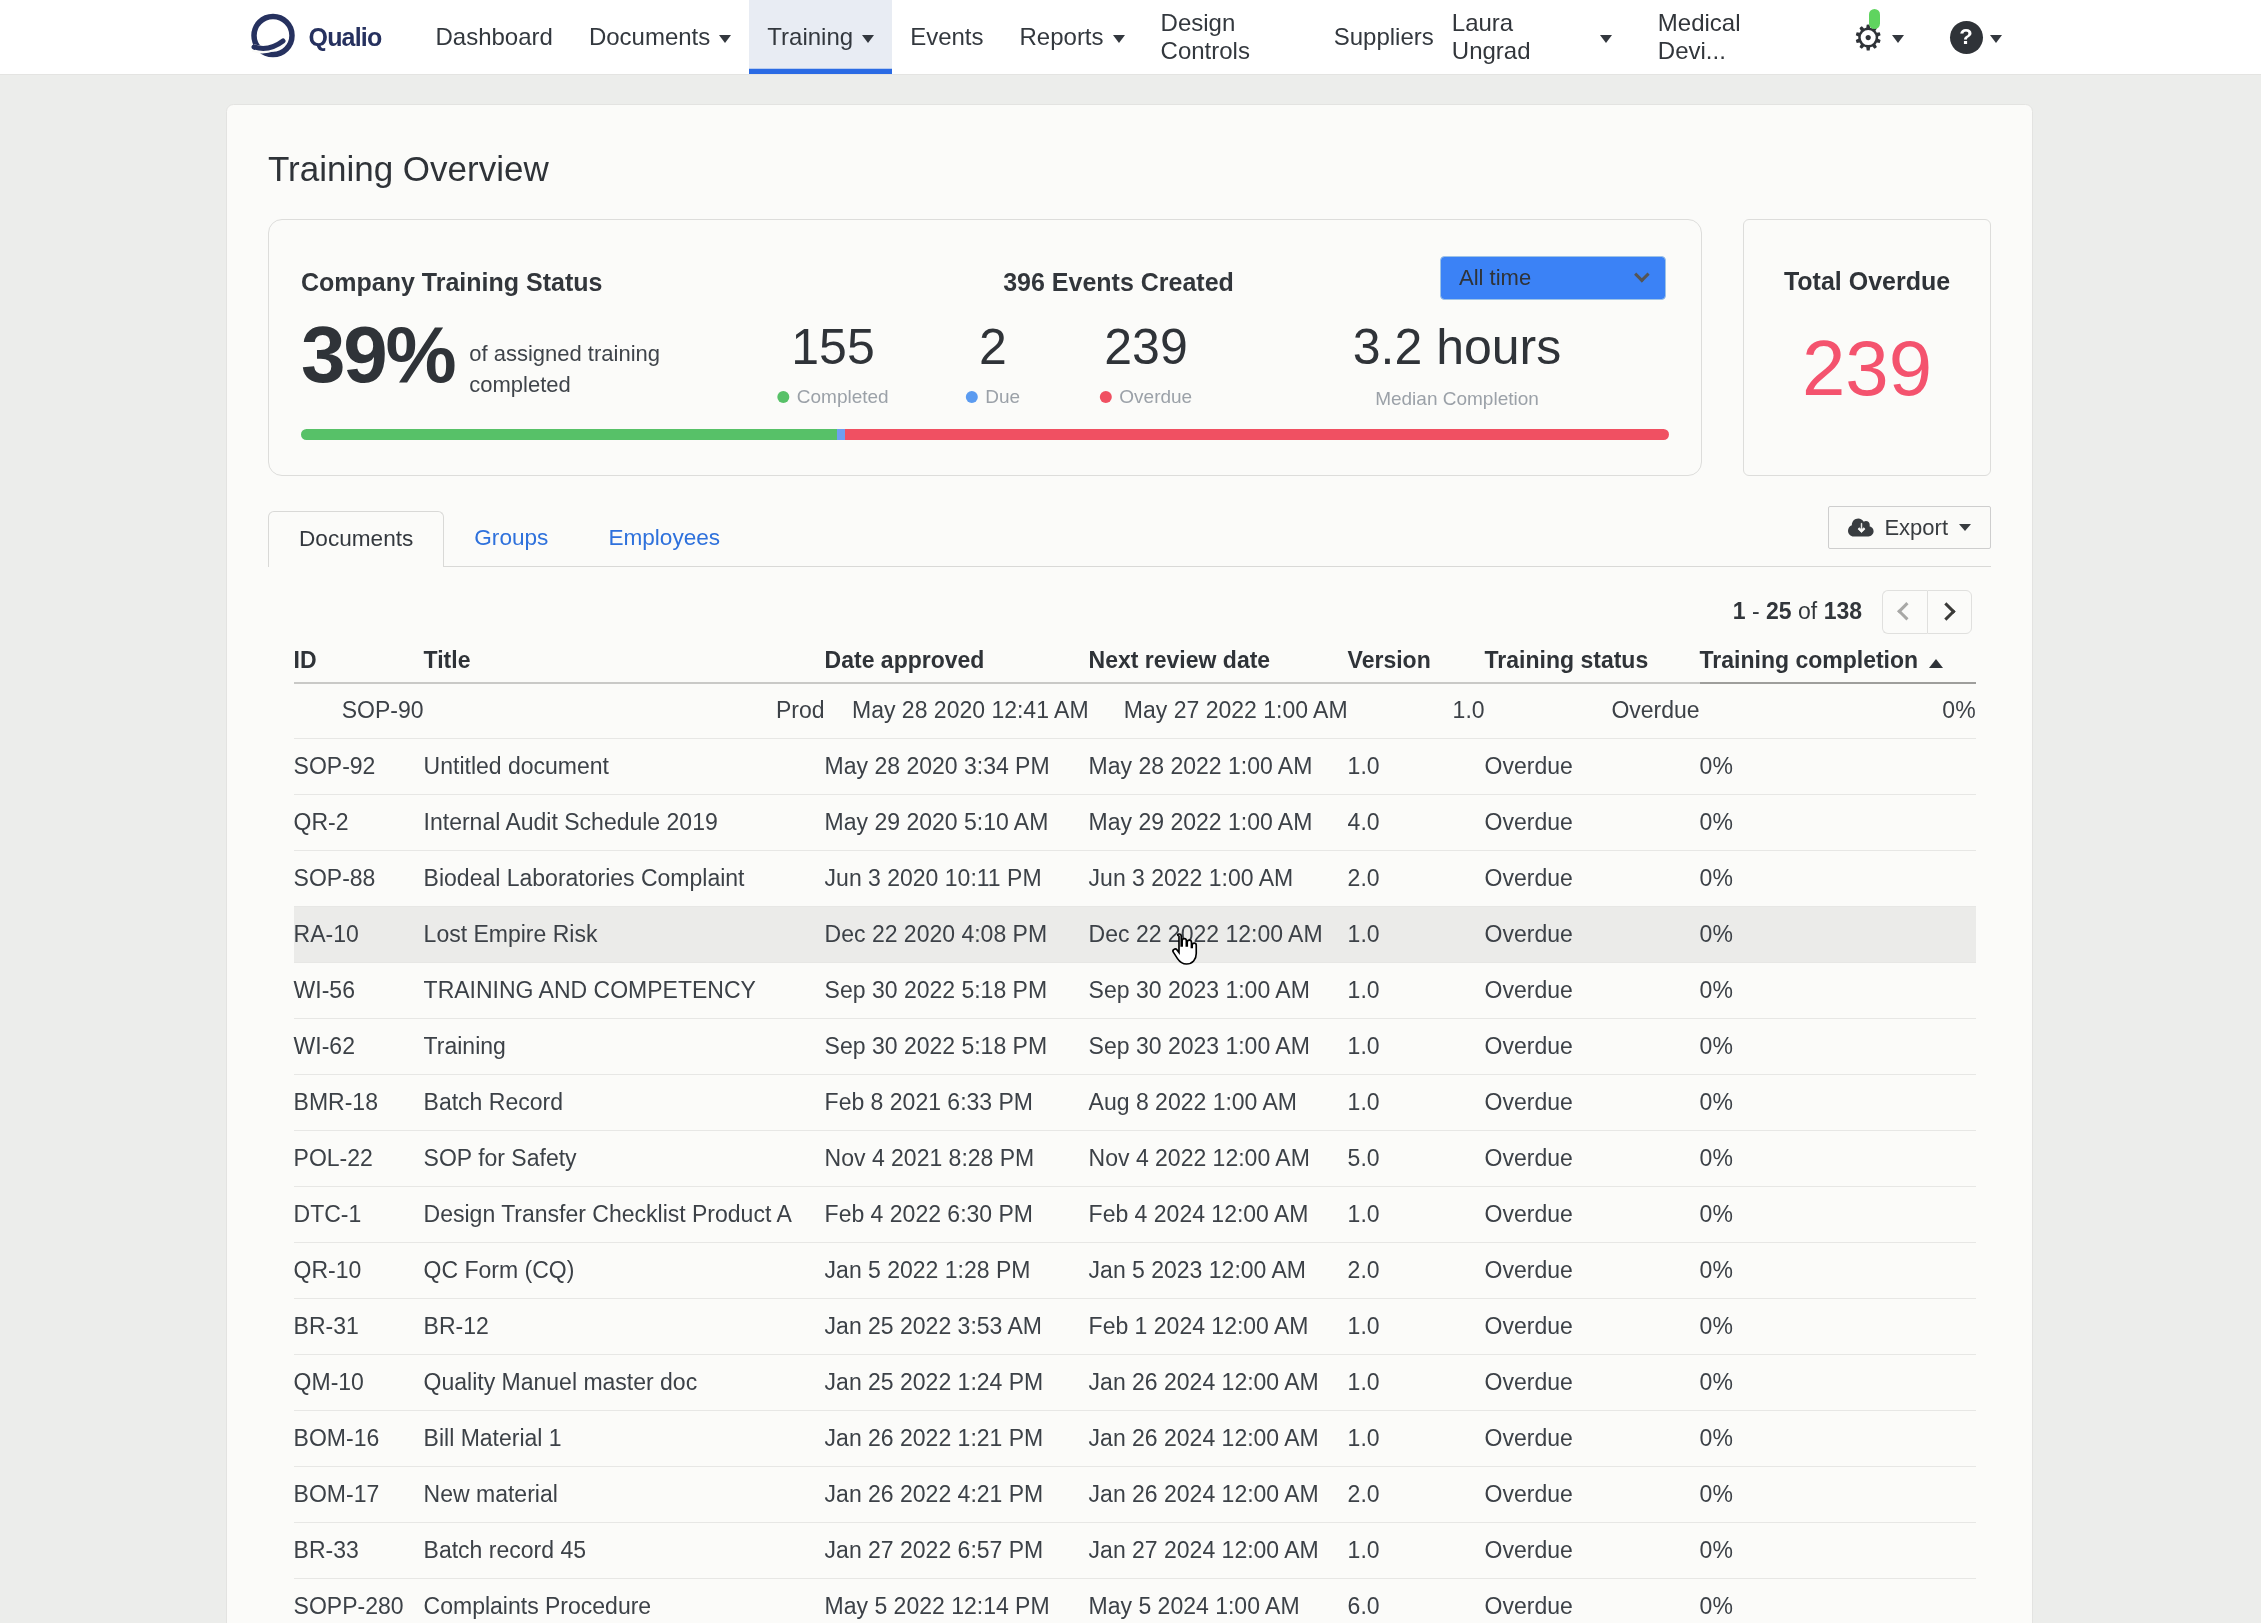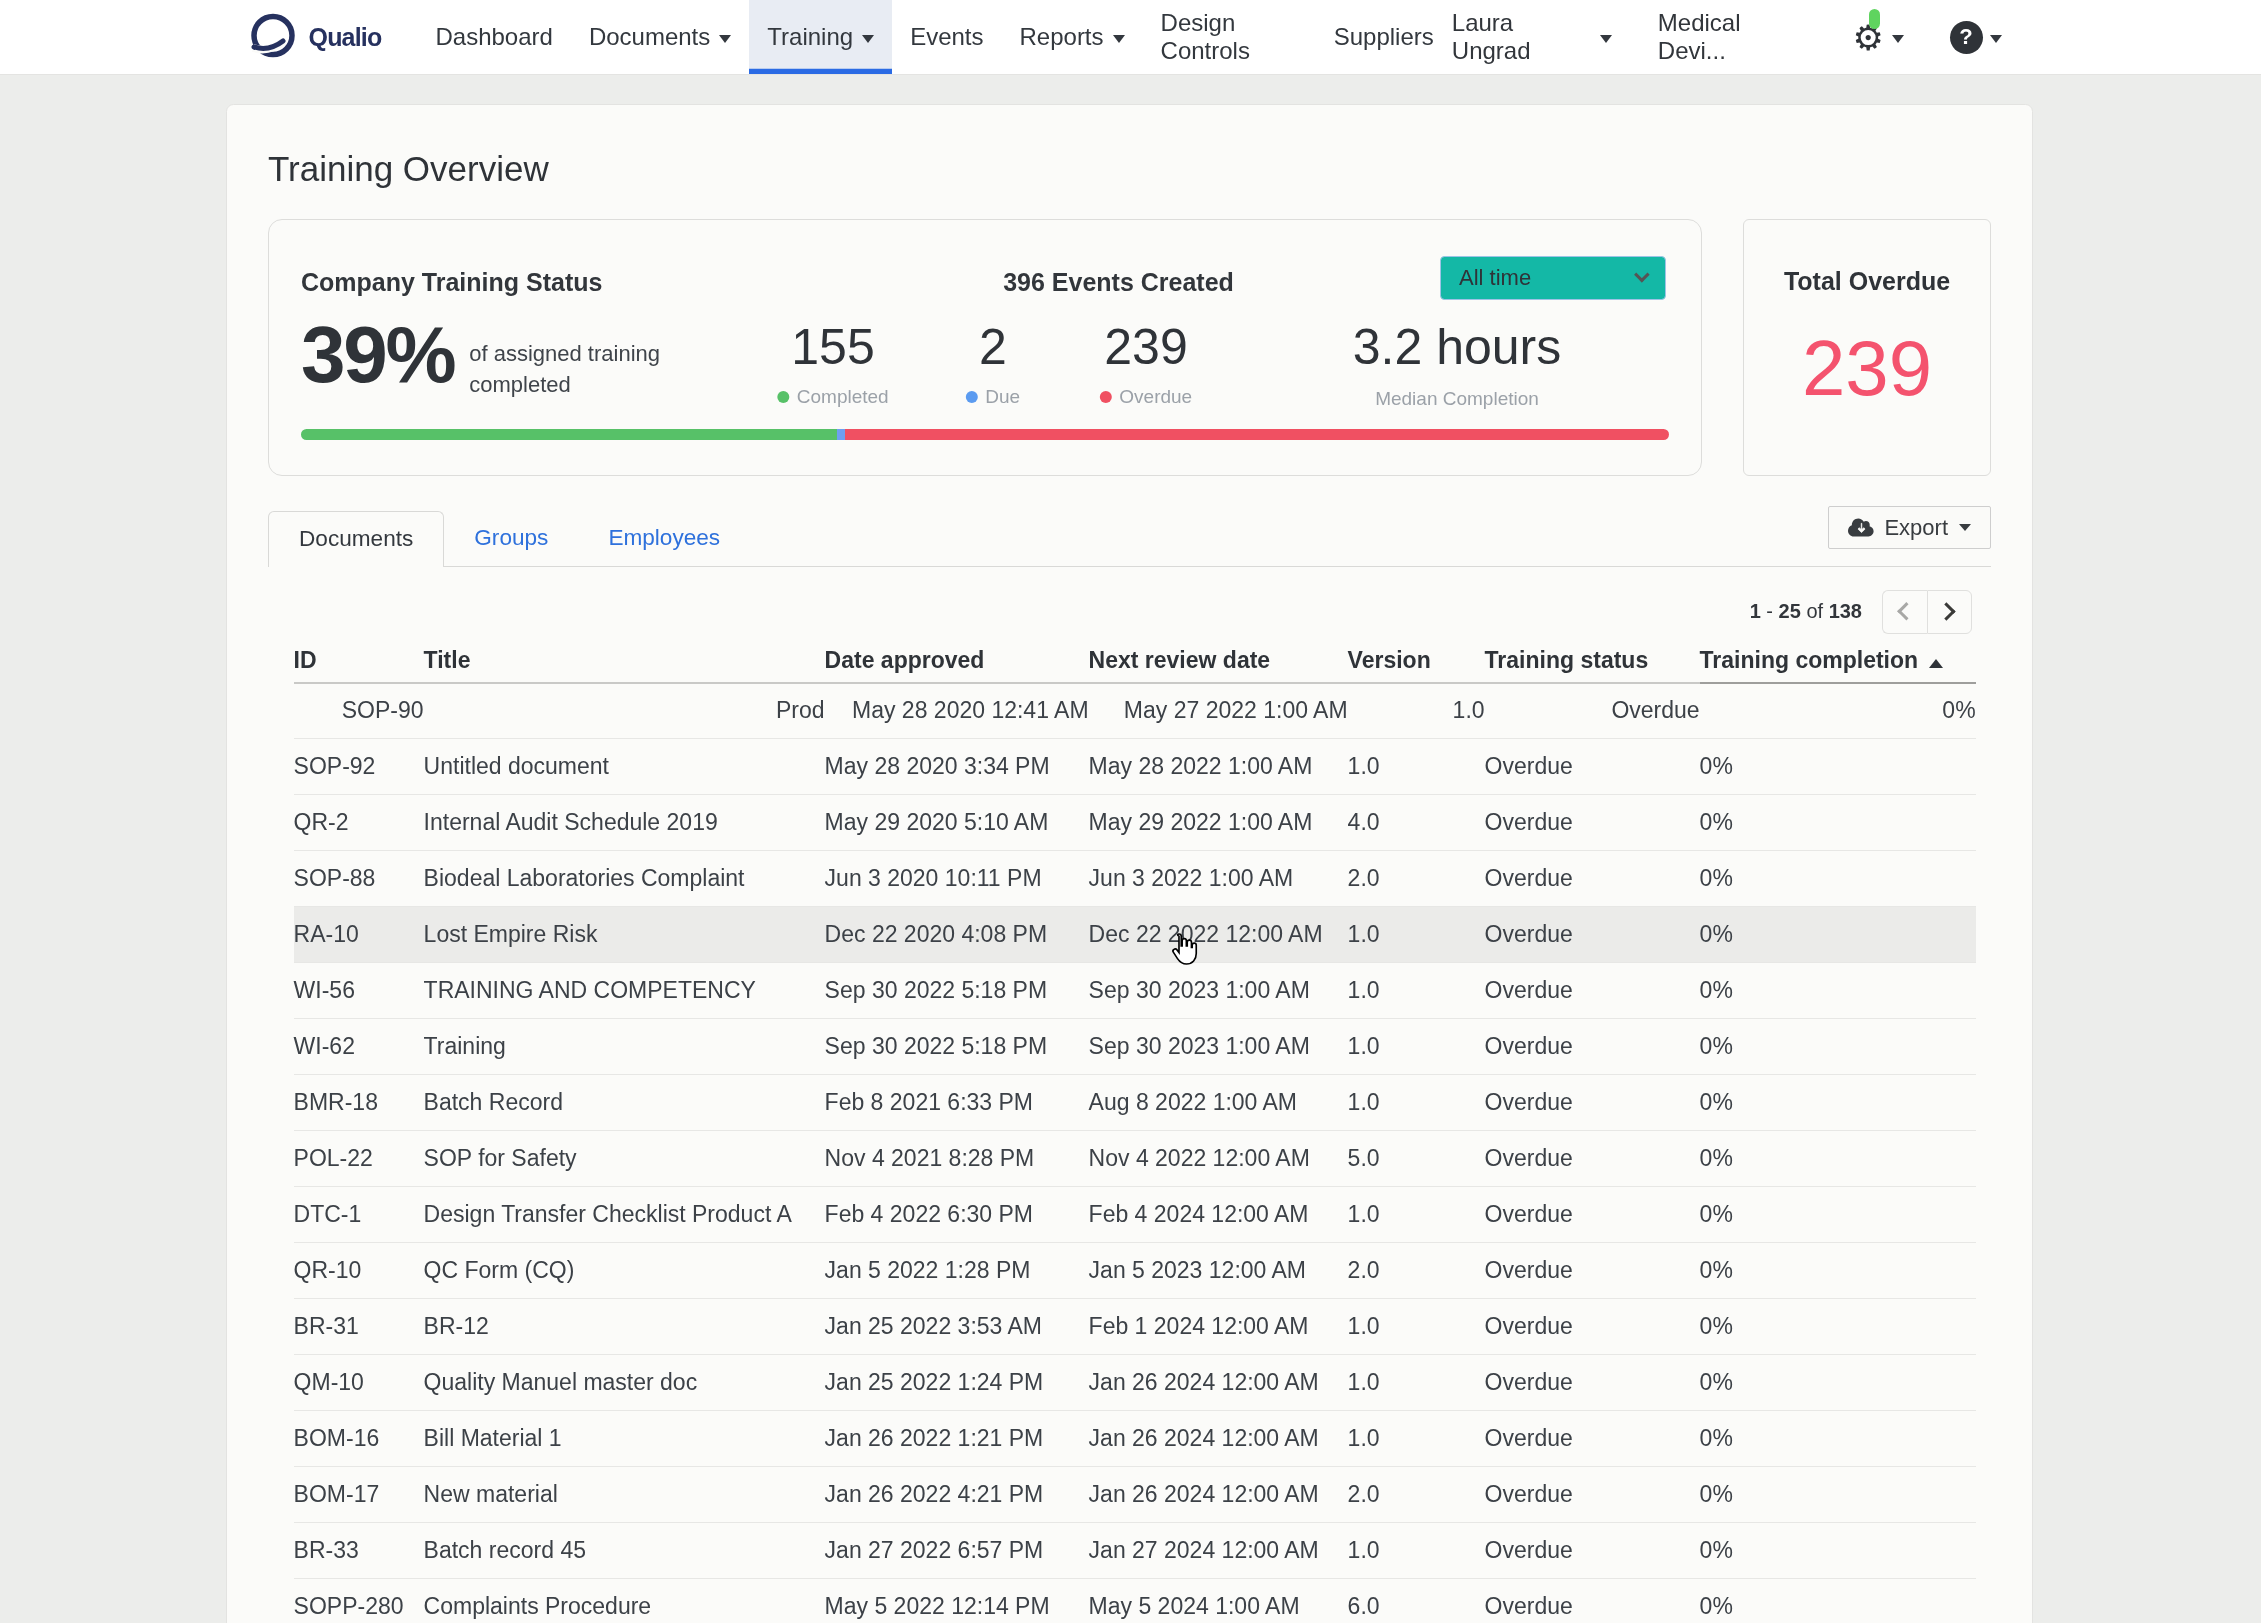--- a/index.html
+++ b/index.html
@@ -32,21 +32,21 @@
     padding:44px 41px 0 41px; }
   .page-title { font-size:35px; font-weight:500; color:#2f3338; }
 
   .cards-row { display:flex; gap:41px; margin-top:30px; }
   .stats-card { flex:1; height:257px; border:1.5px solid #dddddb; border-radius:14px;
     position:relative; padding:0 32px; }
   .stats-label { position:absolute; left:32px; top:48px; font-size:25px; font-weight:700; }
   .events-label { position:absolute; left:579px; top:48px; width:541px; text-align:center;
     font-size:25px; font-weight:700; }
   .time-select { position:absolute; right:35px; top:36px; width:226px; height:44px;
-    border:1.5px solid #9ec3e6; border-radius:4.5px; background:#14b8a6;
+    border:1.5px solid #9ec3e6; border-radius:4.5px; background:#3b82f6;
     display:flex; align-items:center; padding:0 18px; font-size:22px; color:#2f3338; cursor:pointer; }
   .select-chev { margin-left:auto; width:11.3px; height:11.3px; border-top:3px solid #555;
     border-right:3px solid #555; transform:rotate(135deg); margin-top:-6px; }
 
   .percent-block { position:absolute; left:32px; top:89px; display:flex; align-items:flex-end; }
   .big-percent { font-size:80px; font-weight:600; letter-spacing:-2.3px; color:#2f3338; }
   .percent-caption { margin-left:15px; font-size:22px; color:#3f444a; line-height:1.4; }
 
   .stat-col { position:absolute; top:98px; text-align:center; transform:translateX(-50%); }
   .stat-value { font-size:50px; font-weight:400; color:#2f3338; }
@@ -76,21 +76,21 @@
   .export-btn { position:absolute; right:0; top:-4.5px; height:43px; padding:0 19.5px;
     border:1.5px solid #cecece; border-radius:2px; background:#fafaf8; font-size:22px; color:#383c40;
     display:flex; align-items:center; gap:10.5px; cursor:pointer; }
   .export-btn svg { width:25.6px; height:21px; }
   .export-caret { width:0; height:0; border-left:6px solid transparent;
     border-right:6px solid transparent; border-top:7.5px solid #383c40; }
 
   
   .pagination-row { margin-top:22.6px; display:flex; align-items:center; justify-content:flex-end;
     gap:19.5px; padding-right:19.5px; height:45px; }
-  .page-range { font-size:20px; color:#32363b; }
+  .page-range { font-size:23px; color:#32363b; }
   .page-range b { font-weight:700; }
   .pager { display:flex; }
   .pager-btn { width:45px; height:44px; border:1.5px solid #e0e0de; background:#fbfbf9;
     display:flex; align-items:center; justify-content:center; cursor:pointer; }
   .pager-btn.prev { border-radius:6px 0 0 6px; border-right:none; }
   .pager-btn.next { border-radius:0 6px 6px 0; }
   .chev { width:12.8px; height:12.8px; border-top:3.8px solid; border-right:3.8px solid; display:inline-block; }
   .chev.left  { transform:rotate(-135deg); color:#a8a8a6; margin-left:4.5px; }
   .chev.right { transform:rotate(45deg);  color:#3a3a38; margin-right:4.5px; }
 

